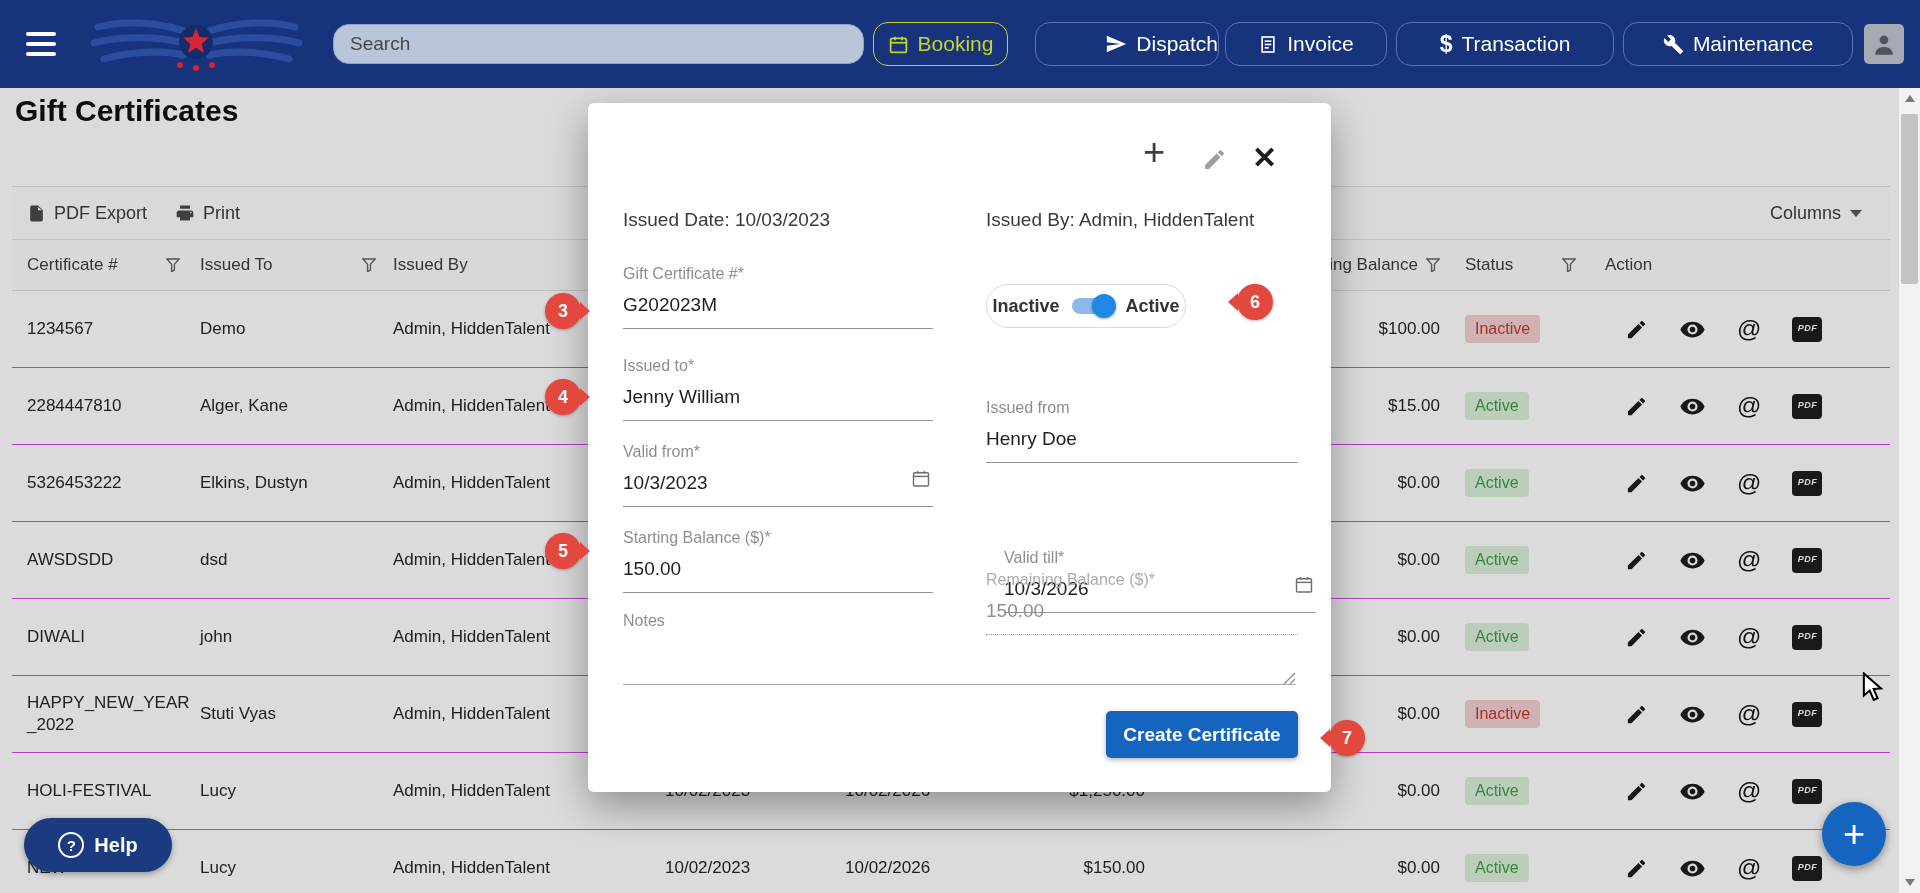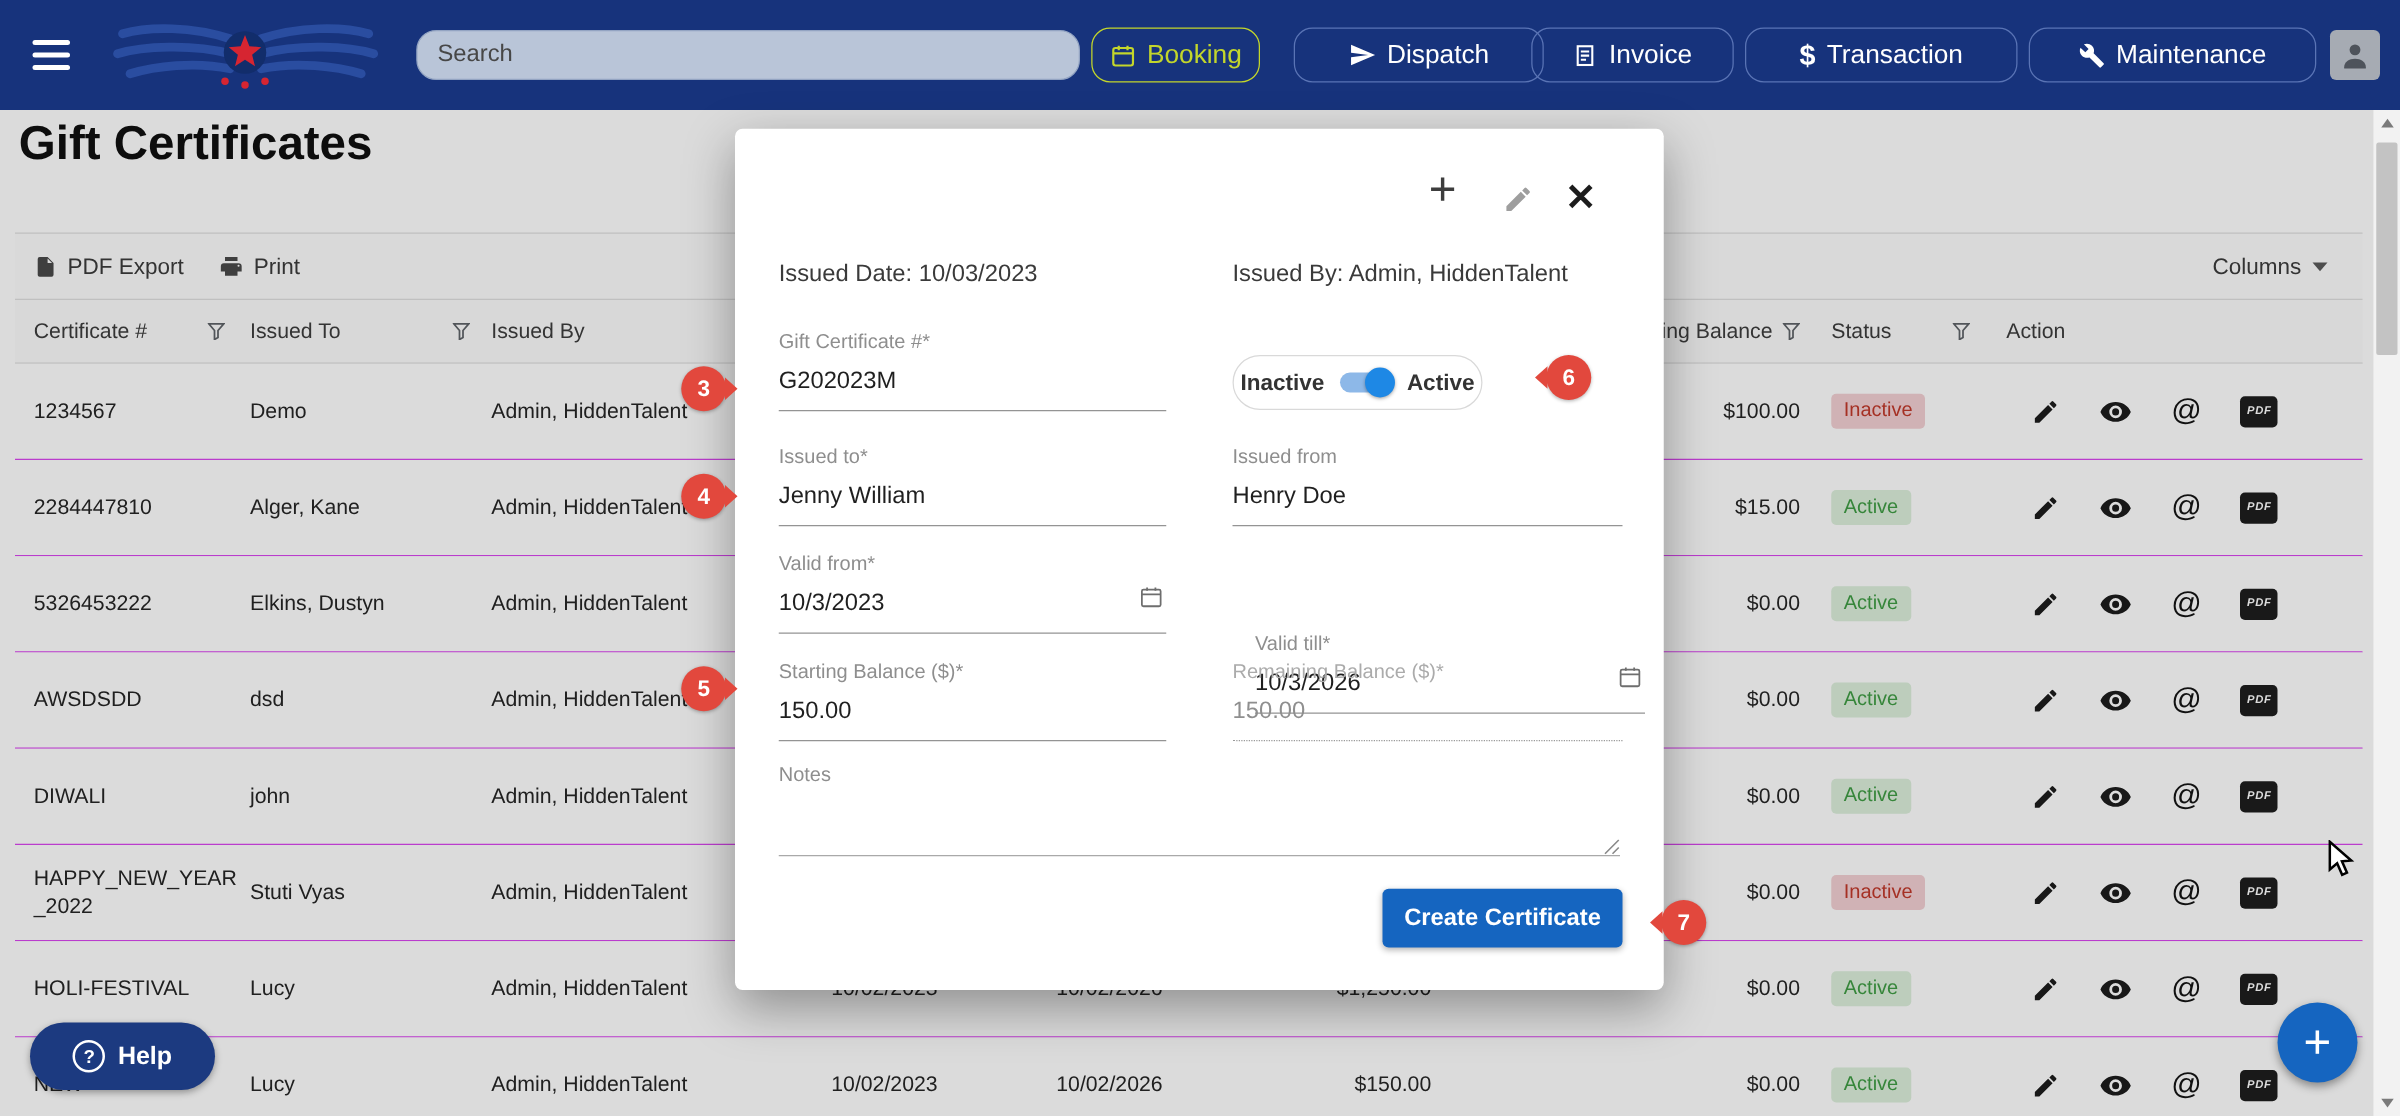--- a/index.html
+++ b/index.html
@@ -13,21 +13,21 @@
   .hamburger span { display:block; width:30px; height:4px; background:#fff; border-radius:2px; margin-bottom:6px; }
   .logo { position:absolute; left:84px; top:15px; }
   .search-box { position:absolute; left:333px; top:24px; width:531px; height:40px; background:#b9c5d8; border:1px solid #93a4c2; border-radius:16px; padding:0 16px; font-size:19px; color:#222; font-family:"Liberation Sans", sans-serif; outline:none; }
   .search-box::placeholder { color:#474747; opacity:1; }
   .nav-btn { position:absolute; top:22px; height:44px; display:flex; align-items:center; justify-content:center; gap:9px; border:1px solid #5a74b5; border-radius:15px; color:#fff; font-size:21px; cursor:pointer; }
   .nav-btn.active { color:#c3d62b; border-color:#c3d62b; }
   .nav-btn svg { display:block; }
   .avatar { position:absolute; left:1864px; top:24px; width:40px; height:40px; background:#a6abb3; border-radius:5px; display:flex; align-items:center; justify-content:center; cursor:pointer; }
 
   
-  .page-title { position:absolute; left:15px; top:94px; font-size:38px; font-weight:700; color:#101010; z-index:1; }
+  .page-title { position:absolute; left:15px; top:94px; font-size:30px; font-weight:700; color:#101010; z-index:1; }
 
   .grid-toolbar { position:absolute; left:12px; top:186px; width:1878px; height:54px; border-top:1px solid #e0e0e0; border-bottom:1px solid #e0e0e0; display:flex; align-items:center; z-index:1; background:#fdfdfd; }
   .tool-btn { display:flex; align-items:center; gap:8px; font-size:18px; color:#3c3c3c; margin-left:15px; cursor:pointer; }
   .tool-btn + .tool-btn { margin-left:28px; }
   .columns-btn { margin-left:auto; margin-right:28px; display:flex; align-items:center; gap:9px; font-size:18px; color:#3c3c3c; cursor:pointer; }
   .caret-down { width:0; height:0; border-left:6px solid transparent; border-right:6px solid transparent; border-top:7px solid #5a5a5a; }
 
   
   .t-header { position:absolute; left:12px; top:240px; width:1878px; height:51px; display:flex; align-items:center; background:#fcfcfc; border-bottom:1px solid #dcdcdc; z-index:1; font-size:17px; font-weight:500; color:#3d3d3d; }
   .t-row { position:absolute; left:12px; width:1878px; height:77px; display:flex; align-items:center; background:#fff; border-bottom:1px solid #d946ef; z-index:1; font-size:17px; color:#262626; }
@@ -59,21 +59,21 @@
 
   
   .modal { position:absolute; left:588px; top:103px; width:743px; height:689px; background:#fff; border-radius:6px; box-shadow:0 14px 40px rgba(0,0,0,0.35); z-index:10; }
   .modal-title { position:absolute; left:35px; top:36px; font-size:27px; font-weight:500; color:#373737; }
   .m-add { position:absolute; left:555px; top:28px; font-size:38px; font-weight:400; color:#3d3d3d; cursor:pointer; }
   .m-edit { position:absolute; left:614px; top:44px; cursor:pointer; }
   .m-close { position:absolute; left:664px; top:37px; font-size:30px; font-weight:600; color:#1c1c1c; cursor:pointer; }
   .m-meta { position:absolute; left:35px; top:106px; font-size:19px; color:#3a3a3a; }
   .m-meta-r { position:absolute; left:398px; top:106px; font-size:19px; color:#3a3a3a; }
   .field { position:absolute; width:310px; }
-  .field.rcol { width:312px; }
+  .field.rcol { width:312px;margin-top:42px; }
   .f-label { display:block; font-size:16px; color:#8e8e8e; height:20px; }
   .f-input { width:100%; border:0; outline:0; background:transparent; border-bottom:1px solid #949494; font-size:19px; color:#1f1f1f; padding:9px 0 12px; font-family:"Liberation Sans", sans-serif; }
   .field.disabled .f-label { color:#ababab; }
   .field.disabled .f-input { color:#8f8f8f; border-bottom:1px dotted #9a9a9a; }
   .datewrap { position:relative; }
   .datewrap .cal-icon { position:absolute; right:2px; bottom:14px; cursor:pointer; }
   .toggle-box { position:absolute; left:398px; top:181px; width:200px; height:44px; border:1px solid #d9d9d9; border-radius:22px; display:flex; align-items:center; justify-content:center; gap:12px; font-size:18px; font-weight:700; color:#333; }
   .switch { position:relative; width:42px; height:16px; background:#8db8e8; border-radius:8px; cursor:pointer; flex:none; }
   .switch .knob { position:absolute; right:-2px; top:-4px; width:24px; height:24px; border-radius:50%; background:#1e88e5; box-shadow:0 1px 3px rgba(0,0,0,.35); }
   .notes-label { position:absolute; left:35px; top:509px; font-size:16px; color:#8e8e8e; }
@@ -137,21 +137,21 @@
       <svg width="21" height="21" viewBox="0 0 24 24">
           <g fill="none" stroke="#c3d62b" stroke-width="2">
             <rect x="3" y="5" width="18" height="16" rx="2"></rect>
             <line x1="3" y1="10" x2="21" y2="10"></line>
             <line x1="8" y1="3" x2="8" y2="7"></line>
             <line x1="16" y1="3" x2="16" y2="7"></line>
           </g>
         </svg>
       <span>Booking</span>
     </div>
-    <div class="nav-btn" style="left:1035px; width:200px;">
+    <div class="nav-btn" style="left:1035px; width:184px;justify-content:flex-end;">
       <svg width="22" height="22" viewBox="0 0 24 24">
           <path d="M2.01 21L23 12 2.01 3 2 10l15 2-15 2z" fill="#ffffff"></path>
         </svg>
       <span>Dispatch</span>
     </div>
     <div class="nav-btn" style="left:1225px; width:162px;">
       <svg width="20" height="21" viewBox="0 0 24 24">
           <g fill="none" stroke="#ffffff" stroke-width="2">
             <rect x="5" y="3" width="14" height="18"></rect>
             <line x1="8" y1="8" x2="16" y2="8"></line>

